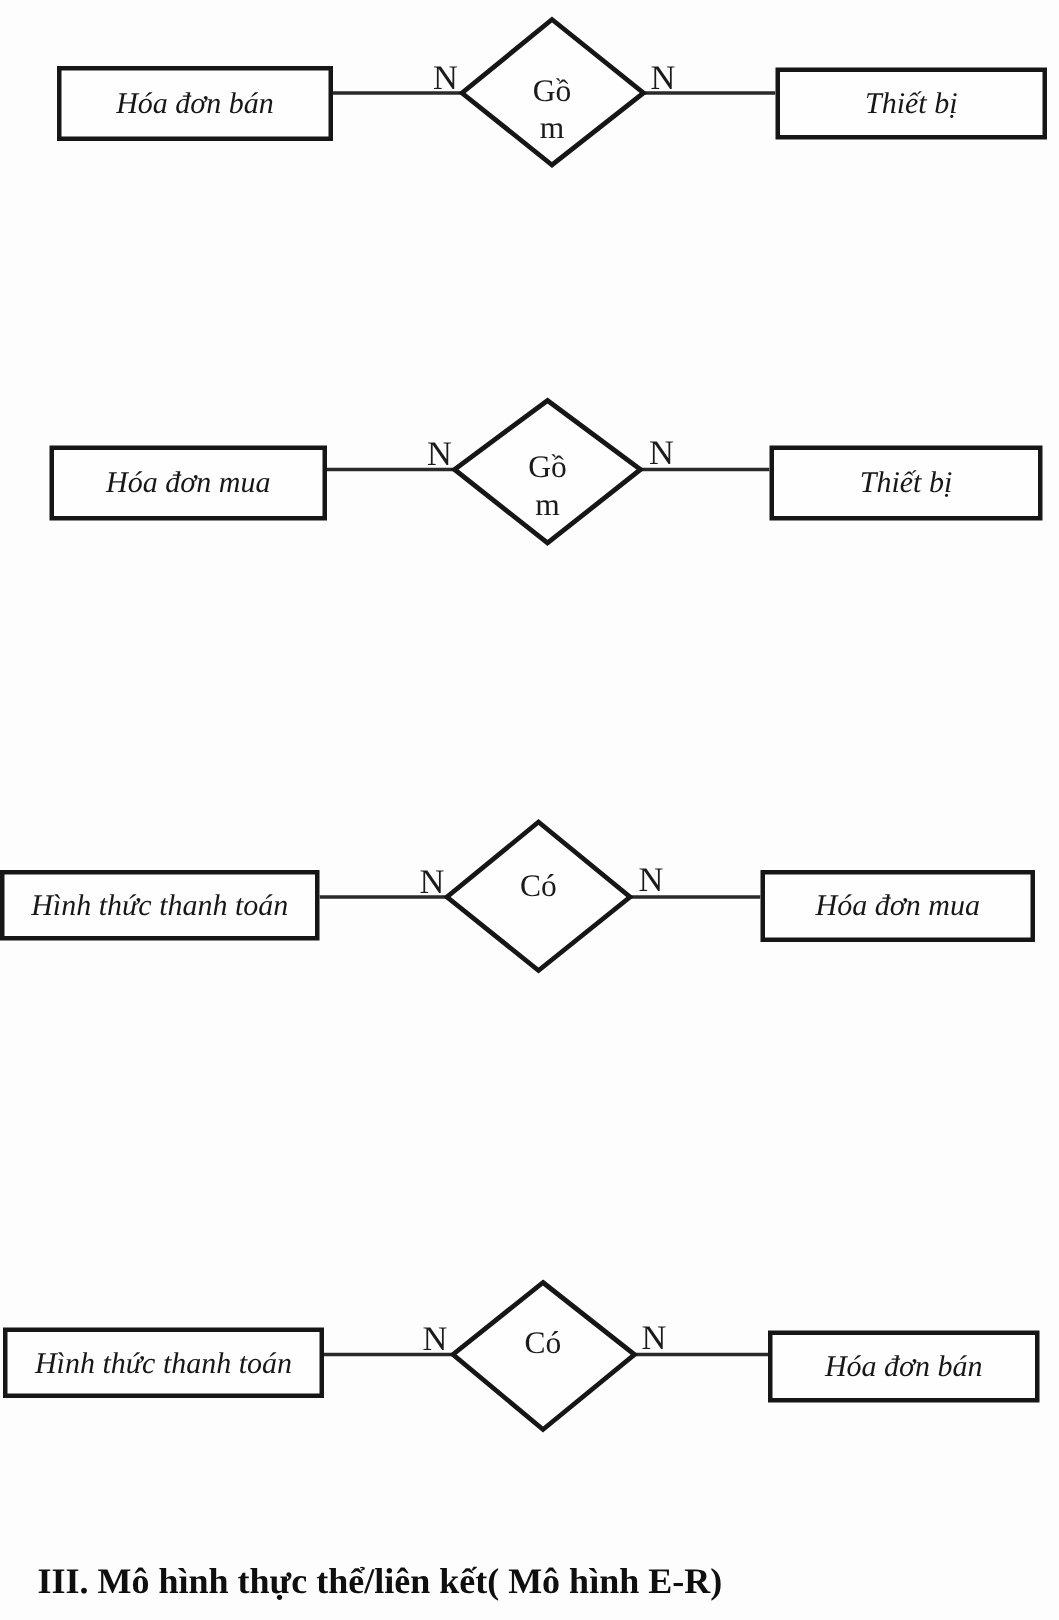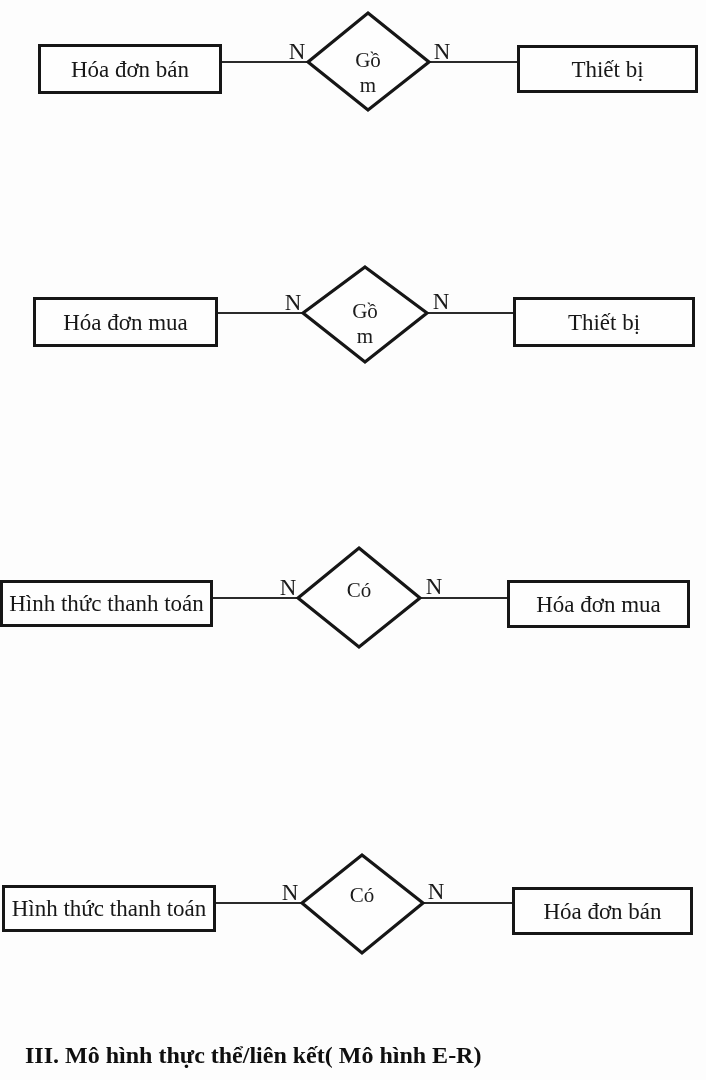--- a/index.html
+++ b/index.html
@@ -24,24 +24,25 @@
     height: 1080px;
   }
   .entity-box {
     position: absolute;
     box-sizing: border-box;
     border: 3px solid #161616;
     background: #fefefe;
     display: flex;
     align-items: center;
     justify-content: center;
-    font-size: 23px;
+    font-size: 20px;
     line-height: 1;
     color: #171717;
     white-space: nowrap;
+    font-style: italic;
   }
   .diamond {
     fill: #fefefe;
     stroke: #161616;
     stroke-width: 3.2;
     stroke-linejoin: miter;
   }
   .connector {
     stroke: #2a2a2a;
     stroke-width: 2.2;

